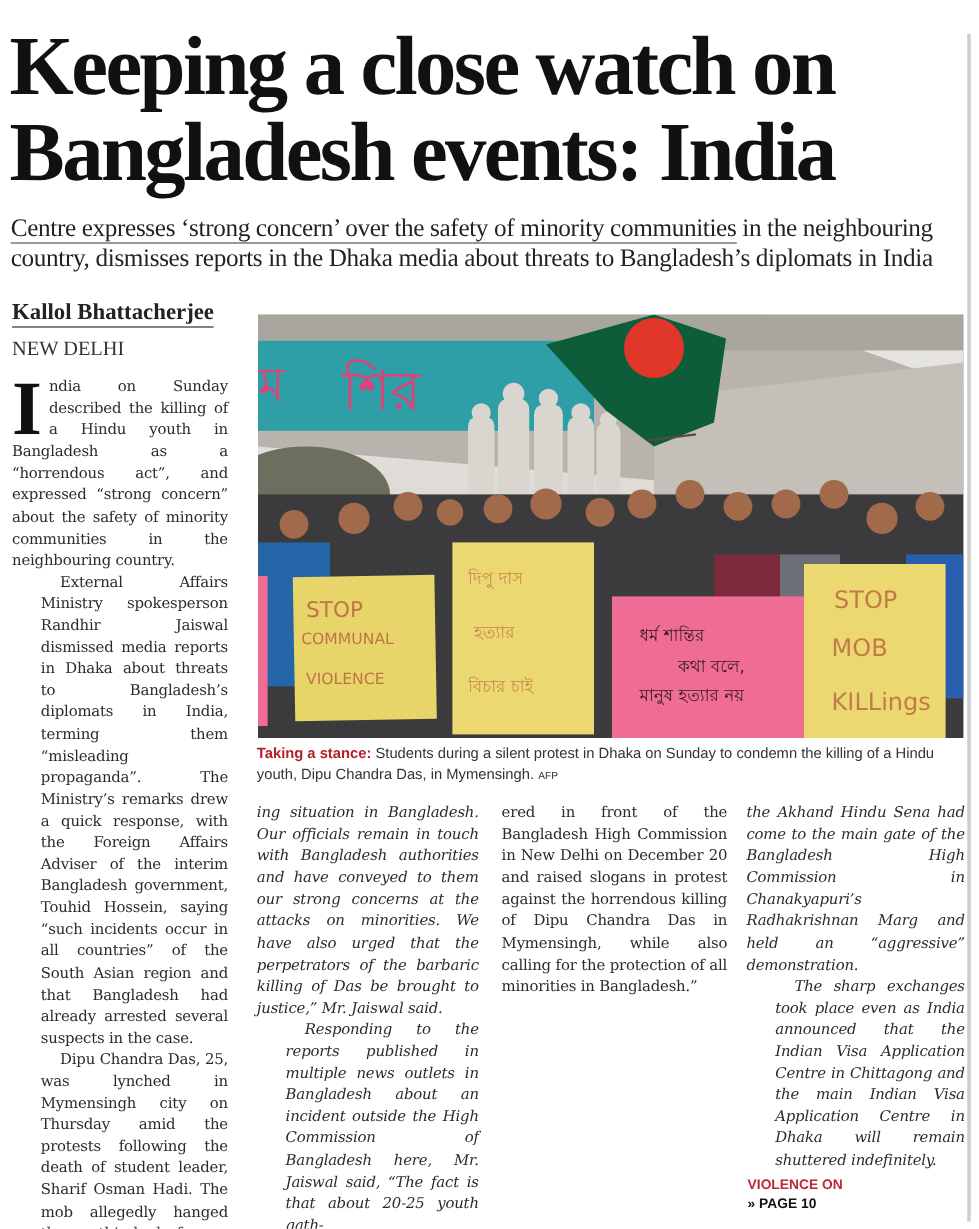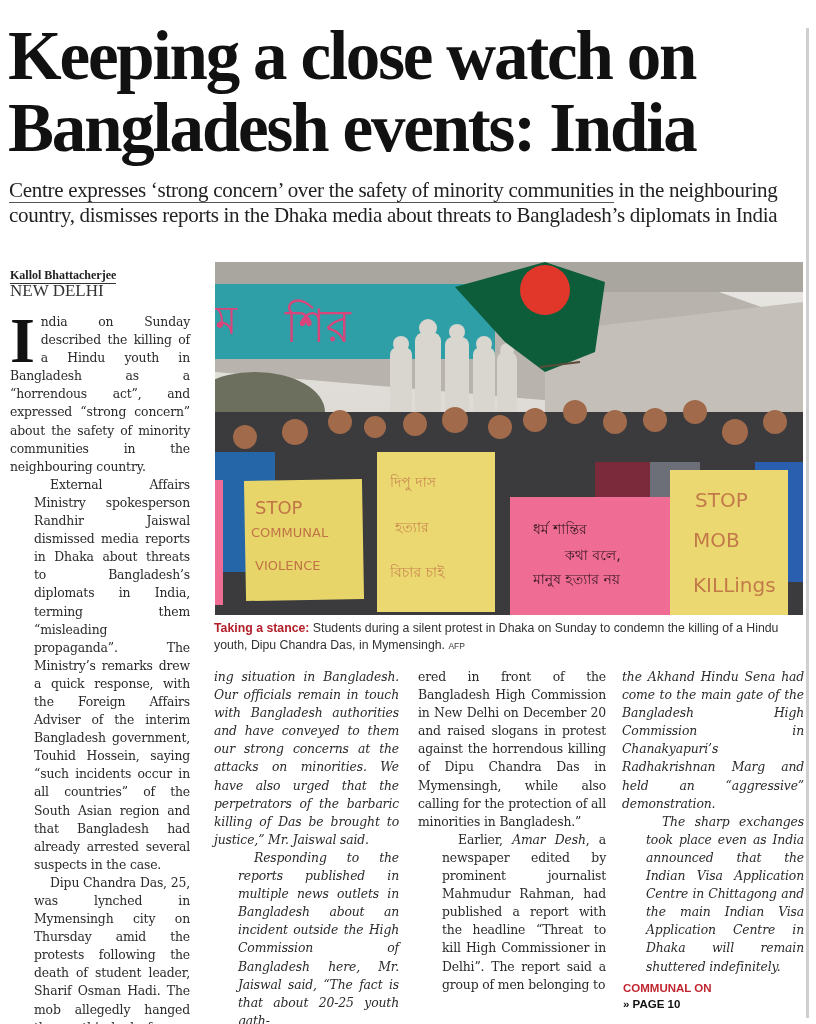--- a/index.html
+++ b/index.html
@@ -19,22 +19,22 @@
     }
 
     .standfirst {
       position: absolute; left: 9px; top: 178px; width: 795px;
       font-family: "Liberation Serif", serif; font-size: 21px; line-height: 25px;
       color: #222; letter-spacing: -0.3px;
     }
     .standfirst .ul { border-bottom: 1.5px solid #555; }
 
     .byline {
-      position: absolute; left: 10px; top: 268px;
-      font-family: "Liberation Serif", serif; font-weight: 700; font-size: 12px;
+      position: absolute; left: 10px; top: 250px;
+      font-family: "Liberation Serif", serif; font-weight: 700; font-size: 19px;
       border-bottom: 1.5px solid #333; color: #222;
     }
     .dateline {
       position: absolute; left: 10px; top: 281px;
       font-family: "Liberation Serif", serif; font-size: 17px; color: #333;
     }
 
     .col {
       position: absolute; font-family: "DejaVu Serif", serif; font-size: 12.4px;
       line-height: 18.1px; color: #2a2a2a; text-align: justify; hyphens: manual;
@@ -179,22 +179,21 @@
 
 <div class="caption"><span class="lead">Taking a stance:</span><span> Students during a silent protest in Dhaka on Sunday to condemn the killing of a Hindu youth, Dipu Chandra Das, in Mymensingh. </span><span class="credit">AFP</span></div>
 
 <div class="col col2">
   <p>ing situation in Bangladesh. Our officials remain in touch with Bangladesh authorities and have conveyed to them our strong concerns at the attacks on minorities. We have also urged that the perpetrators of the barbaric killing of Das be brought to justice,” Mr. Jaiswal said.</p>
   <p class="ind">Responding to the reports published in multiple news outlets in Bangladesh about an incident outside the High Commission of Bangladesh here, Mr. Jaiswal said, “The fact is that about 20-25 youth gath-</p>
 </div>
 
 <div class="col col3">
   <p>ered in front of the Bangladesh High Commission in New Delhi on December 20 and raised slogans in protest against the horrendous killing of Dipu Chandra Das in Mymensingh, while also calling for the protection of all minorities in Bangladesh.”</p>
-  <p class="ind"><span>Earlier, </span><em>Amar Desh</em><span>, a newspaper edited by prominent journalist Mahmudur Rahman, had published a report with the headline “Threat to kill High Commissioner in Delhi”. The report said a group of men belonging to</span></p>
 </div>
 
 <div class="col col4">
   <p>the Akhand Hindu Sena had come to the main gate of the Bangladesh High Commission in Chanakyapuri’s Radhakrishnan Marg and held an “aggressive” demonstration.</p>
   <p class="ind">The sharp exchanges took place even as India announced that the Indian Visa Application Centre in Chittagong and the main Indian Visa Application Centre in Dhaka will remain shuttered indefinitely.</p>
 </div>
 
-<div class="continued">COMMUNAL ON</div>
+<div class="continued">VIOLENCE ON</div>
 <div class="pageref">» PAGE 10</div>
 
 </body></html>

